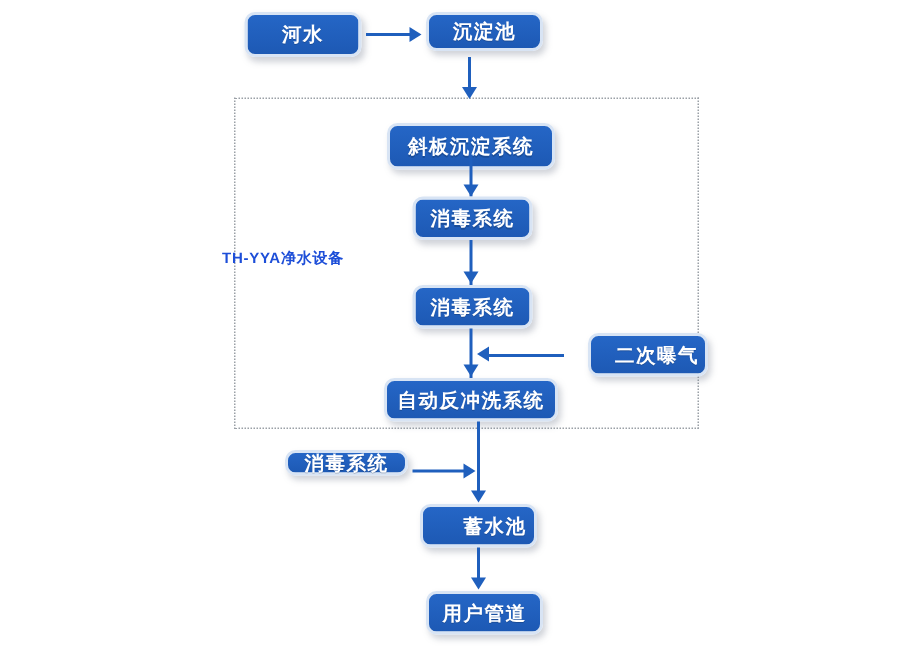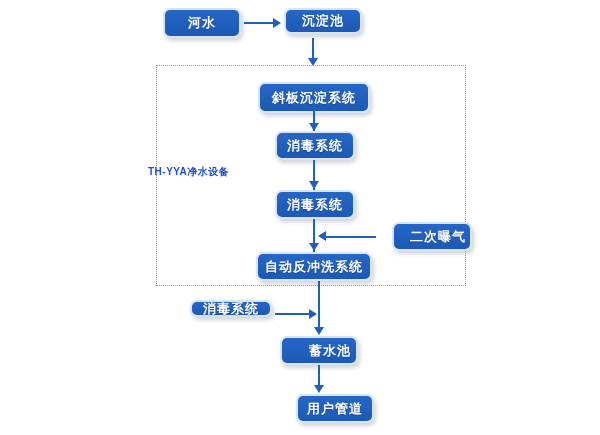--- a/index.html
+++ b/index.html
@@ -134,15 +134,15 @@
   <div class="node" style="left:190px; top:300px; width:82px; height:17px;">消毒系统</div>
 
   <div class="hline" style="left:275px; top:313px; width:35px;"></div>
   <div class="arrow-right" style="left:309px; top:309px;"></div>
 
   <div class="node" style="left:280px; top:336px; width:78px; height:29px;padding-left:22px;">蓄水池</div>
 
   <div class="vline" style="left:318px; top:365px; height:25px;"></div>
   <div class="arrow-down" style="left:314px; top:385px;"></div>
 
-  <div class="node" style="left:296px; top:394px; width:78px; height:29px;">用户管道</div>
+  <div class="node" style="left:284px; top:394px; width:78px; height:29px;">用户管道</div>
 
 </div>
 
 </body></html>

